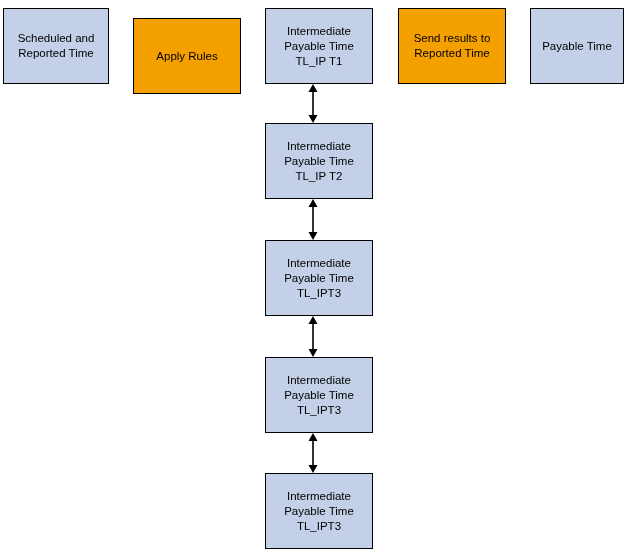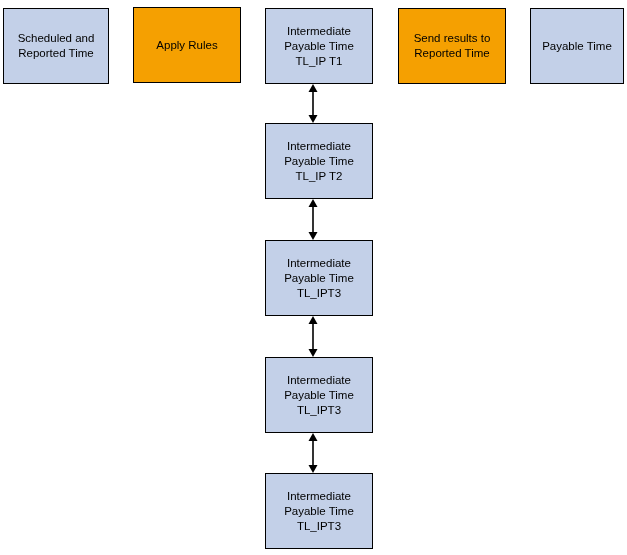--- a/index.html
+++ b/index.html
@@ -45,21 +45,21 @@
     position: absolute;
     pointer-events: none;
   }
 </style>
 </head>
 <body>
 
 <div id="diagram">
     <div class="node blue" style="left: 3px; top: 8px; width: 106px; height: 76px;">Scheduled and
 Reported Time</div>
-    <div class="node orange" style="left: 133px; top: 7px; width: 108px; height: 76px;">Apply Rules</div>
+    <div class="node orange" style="left: 133px; top: 18px; width: 108px; height: 76px;">Apply Rules</div>
     <div class="node blue" style="left: 265px; top: 8px; width: 108px; height: 76px;">Intermediate
 Payable Time
 TL_IP T1</div>
     <div class="node orange" style="left: 398px; top: 8px; width: 108px; height: 76px;">Send results to
 Reported Time</div>
     <div class="node blue" style="left: 530px; top: 8px; width: 94px; height: 76px;">Payable Time</div>
     <div class="node blue" style="left: 265px; top: 123px; width: 108px; height: 76px;">Intermediate
 Payable Time
 TL_IP T2</div>
     <div class="node blue" style="left: 265px; top: 240px; width: 108px; height: 76px;">Intermediate

